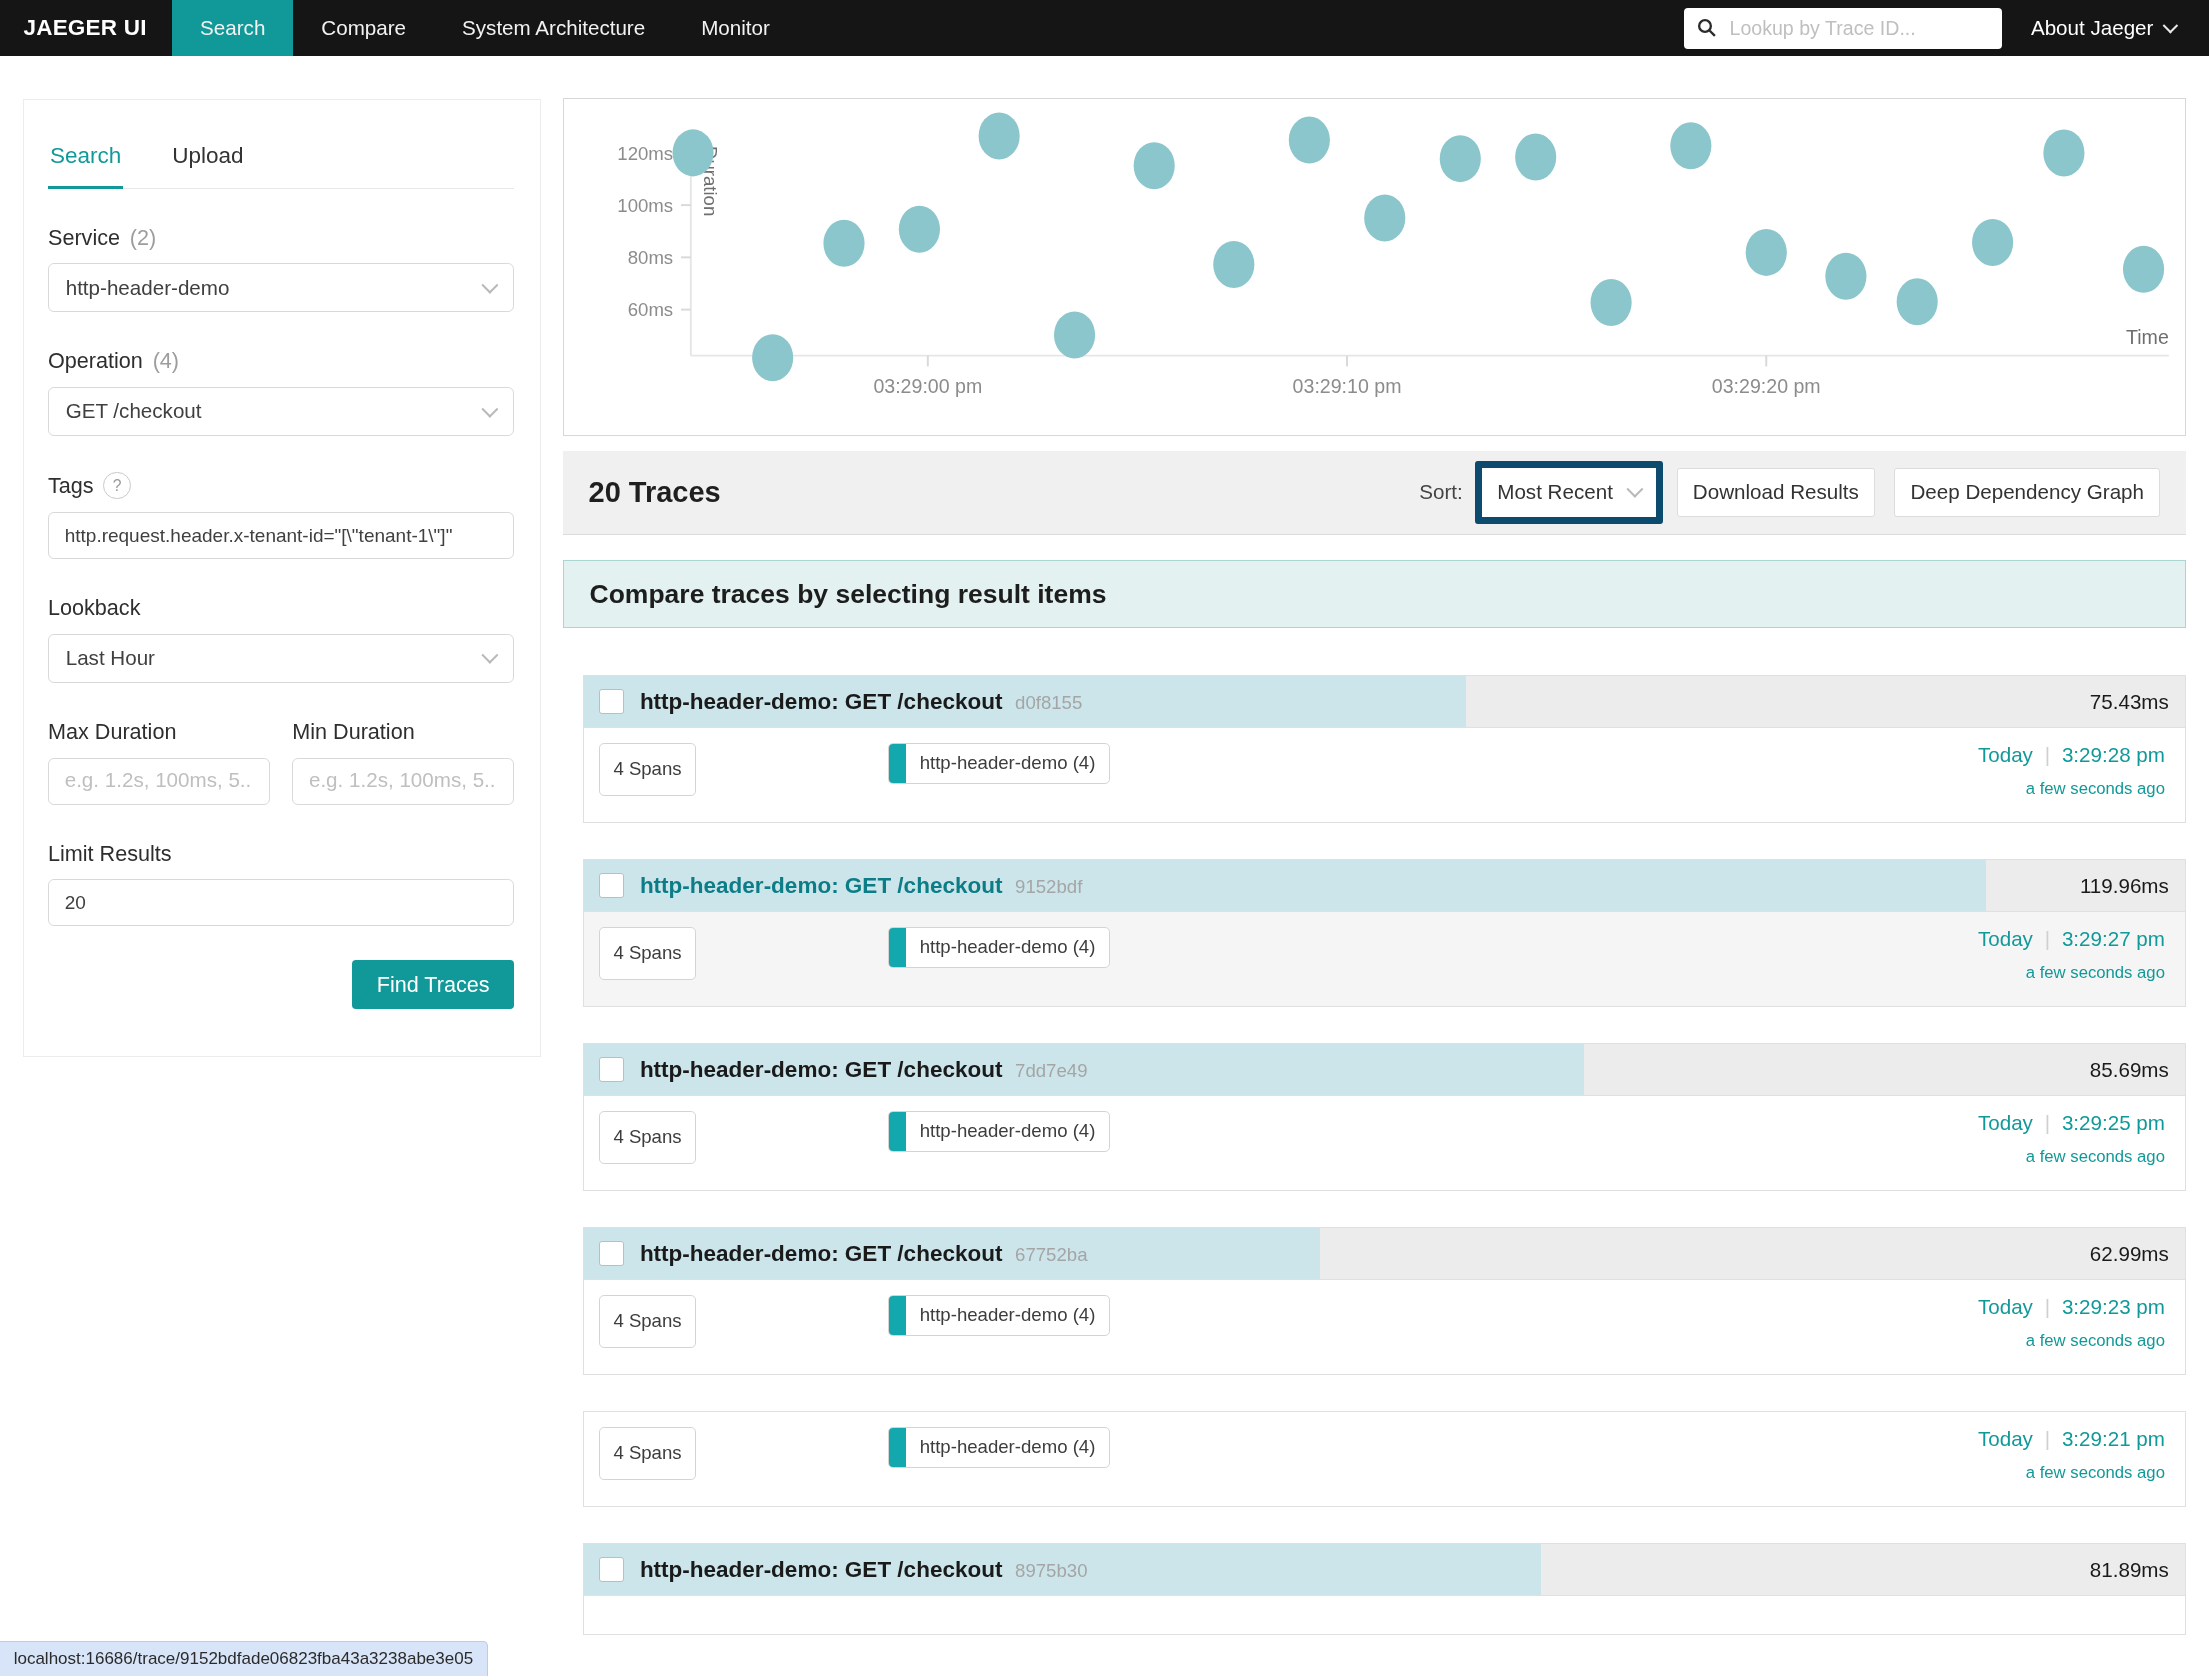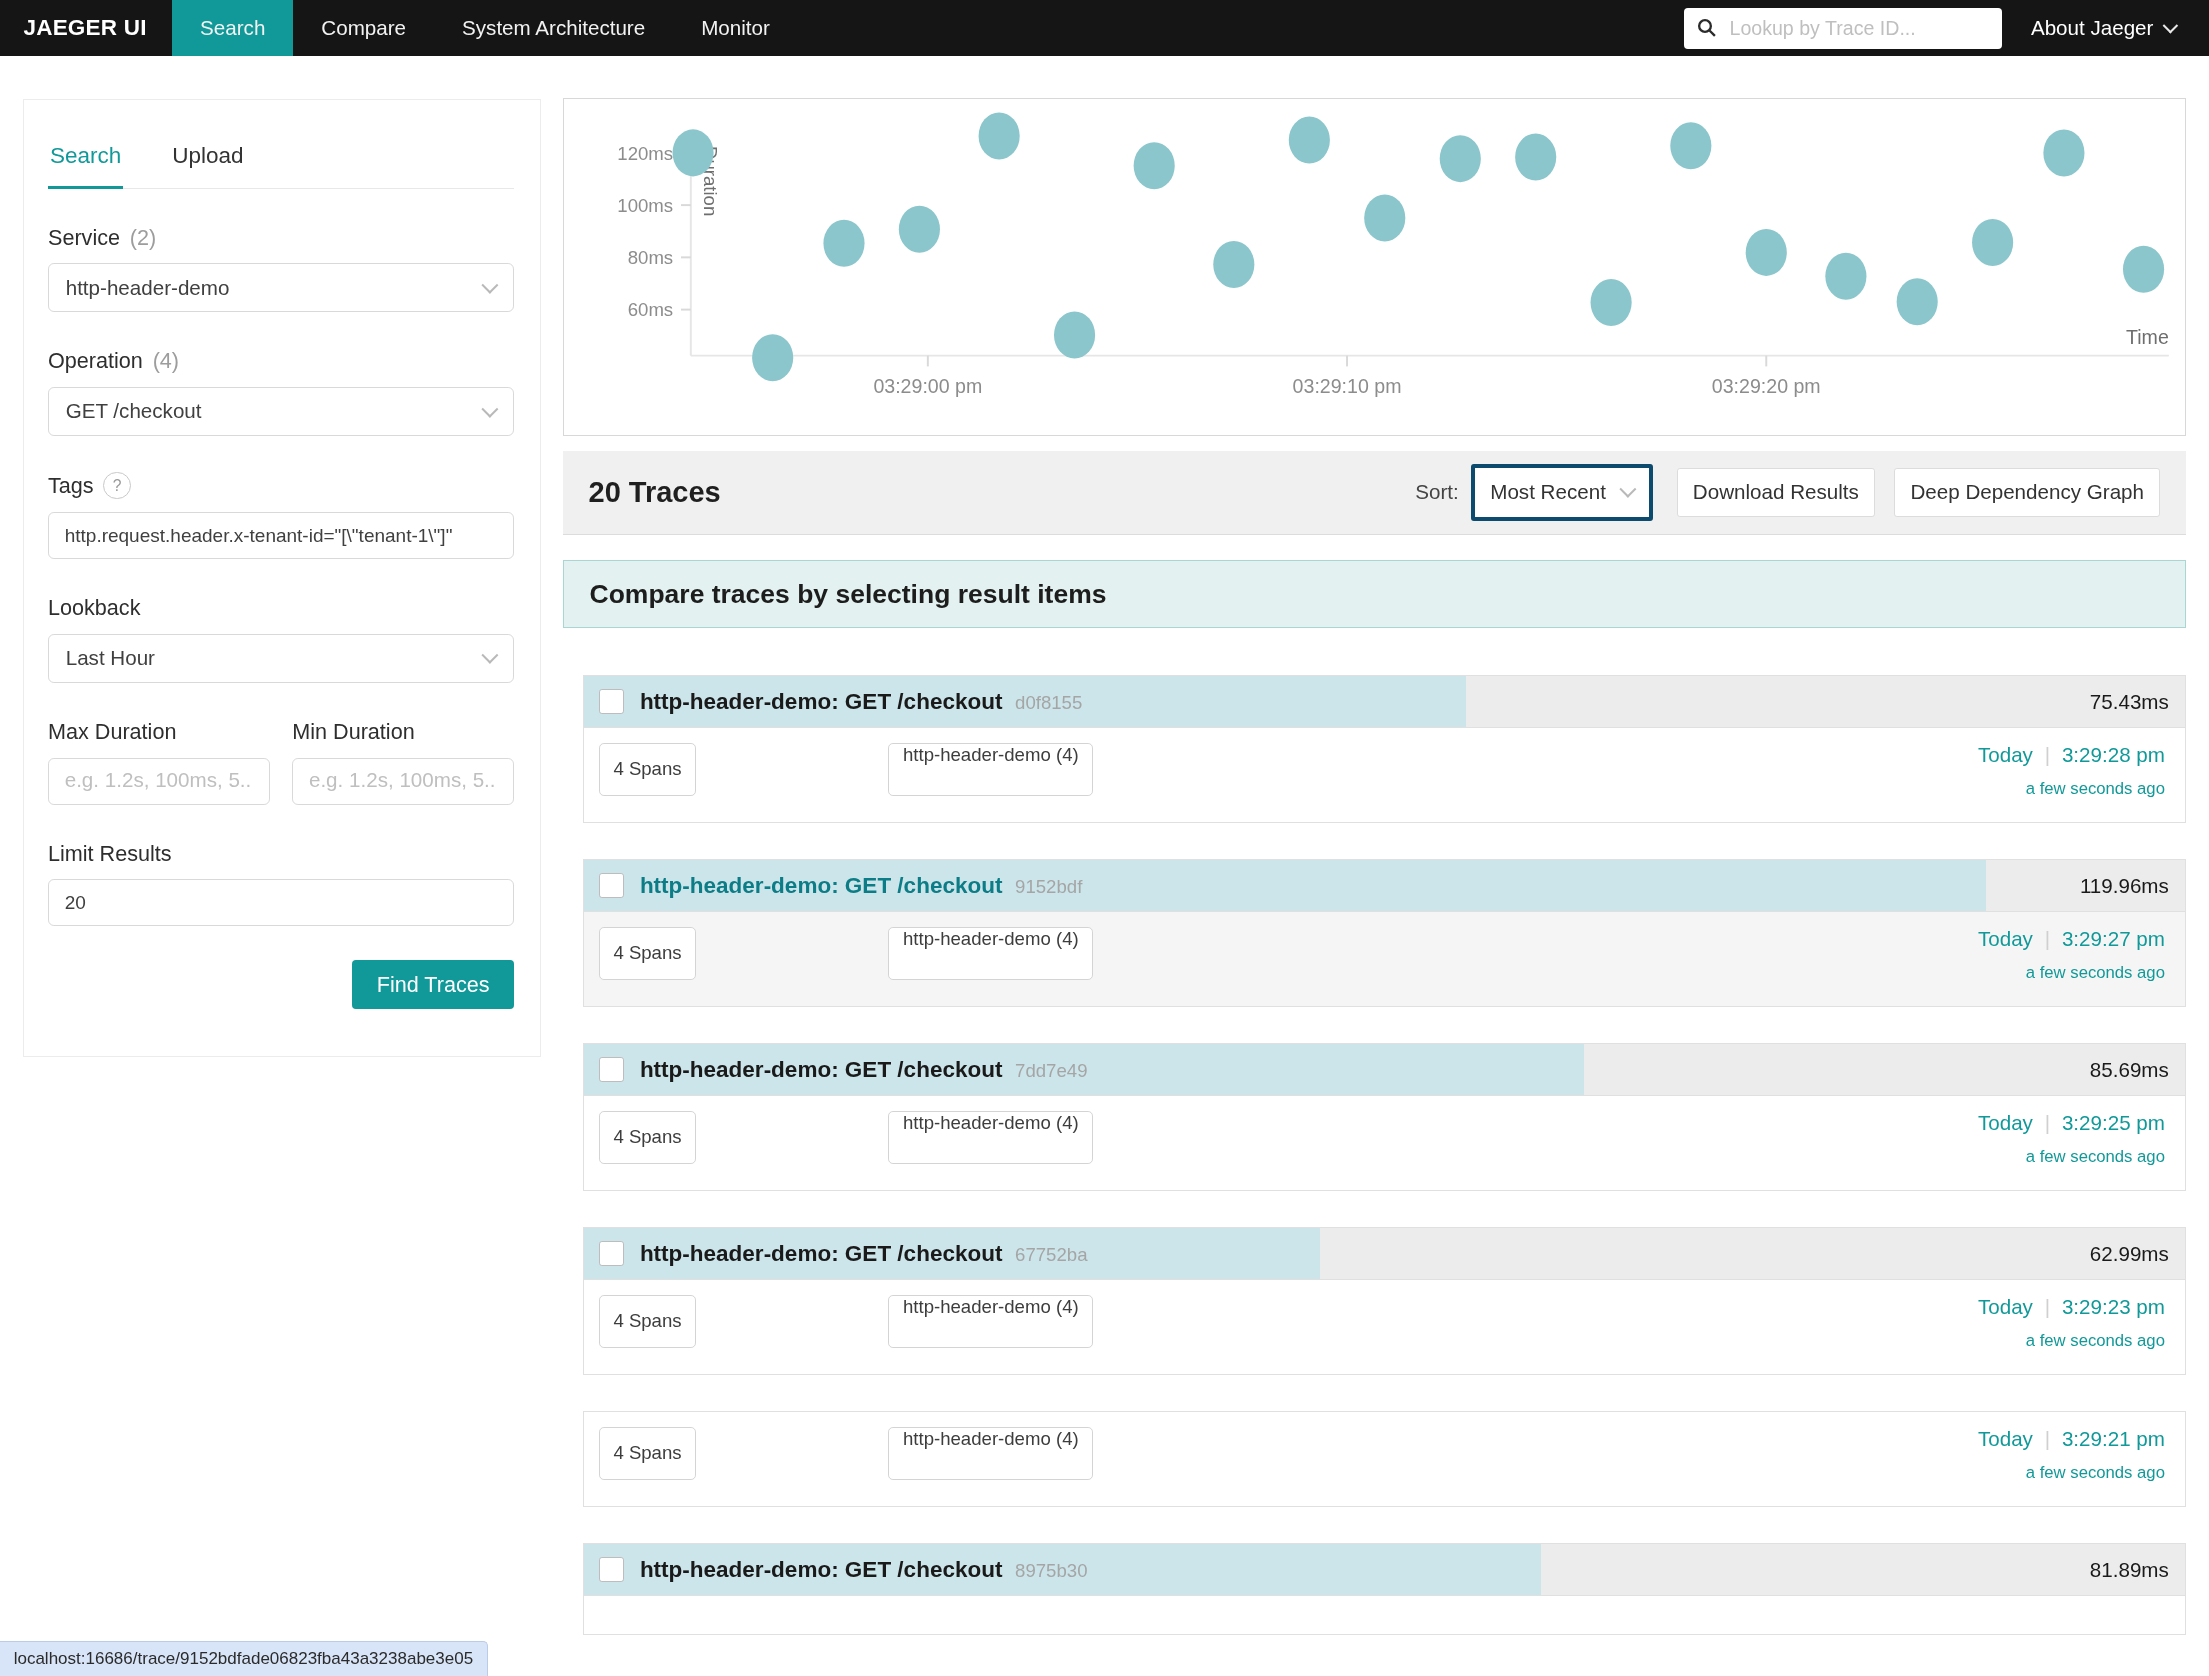--- a/index.html
+++ b/index.html
@@ -74,22 +74,22 @@
   .chart-card{border:1px solid #d8d8d8;background:#fff;height:338px;box-sizing:border-box;}
   
   .results-bar{
     margin-top:14.7px;height:84px;background:#f0f0f0;border-bottom:1px solid #dcdcdc;
     display:flex;align-items:center;padding:0 25.5px;box-sizing:border-box;
   }
   .results-count{font-size:29px;font-weight:bold;color:#1f1f1f;}
   .rb-spacer{flex:1;}
   .sort-label{font-size:20.6px;color:#444;margin-right:11.8px;}
   .sort-select{
-    position:relative;height:49px;background:#fff;border:4px solid #0c4a6e;border-radius:2.9px;
-    display:flex;align-items:center;padding:0 43px 0 15.7px;font-size:20.6px;color:#333;cursor:pointer;margin-right:24px;
+    position:relative;height:49px;background:#fff;border:7px solid #0c4a6e;border-radius:2.9px;
+    display:flex;align-items:center;padding:0 43px 0 15.7px;font-size:20.6px;color:#333;cursor:pointer;margin-right:14px;
   }
   .sort-select .chev{position:absolute;right:14.7px;top:18.6px;}
   .bar-btn{
     height:49px;background:#fff;border:1px solid #dcdcdc;border-radius:2.9px;color:#333;
     font-size:20.6px;padding:0 15px;margin-left:0;margin-right:19.6px;cursor:pointer;
     font-family:"Liberation Sans","DejaVu Sans",sans-serif;
   }
   .bar-btn:last-child{margin-right:0;}
   
   .compare-banner{
@@ -113,22 +113,22 @@
   .trace-card.hovered .tc-title{color:#0c7d86;}
   .tc-id{font-size:18.6px;font-weight:normal;color:#a5a5a5;margin-left:12.7px;}
   .tc-duration{position:absolute;right:15.7px;font-size:20.6px;color:#1a1a1a;}
   .tc-body{display:flex;align-items:flex-start;padding:14.7px 15.7px 23.5px 14.7px;background:#fff;}
   .trace-card.hovered .tc-body{background:#f5f5f5;}
   .chip{
     display:inline-flex;align-items:center;height:53px;padding:0 13.7px;border:1px solid #d4d4d4;
     border-radius:4.9px;background:#fff;font-size:18.6px;color:#3d3d3d;box-sizing:border-box;
   }
   .svc-chip{
-    display:inline-flex;align-items:stretch;height:53px;border:1px solid #d4d4d4;border-radius:4.9px;
-    overflow:hidden;background:#fff;margin-left:192px;box-sizing:border-box;flex-direction:column;
+    display:inline-flex;align-items:stretch;height:41px;border:1px solid #d4d4d4;border-radius:4.9px;
+    overflow:hidden;background:#fff;margin-left:192px;box-sizing:border-box;
   }
   .svc-block{width:16.7px;background:#13a8ae;}
   .svc-label{display:flex;align-items:center;padding:0 13.7px;font-size:18.6px;color:#3d3d3d;}
   .tc-when{margin-left:auto;display:flex;flex-direction:column;align-items:flex-end;padding-right:3.9px;}
   .when-line{display:flex;align-items:center;gap:11.8px;font-size:20.6px;color:#119999;}
   .when-sep{color:#d0d0d0;}
   .when-ago{margin-top:11.8px;font-size:16.7px;color:#119999;}
   
   .statusbar{
     position:absolute;left:0;bottom:0;background:#d8e5f8;border:1px solid #bccbe6;border-left:none;border-bottom:none;

